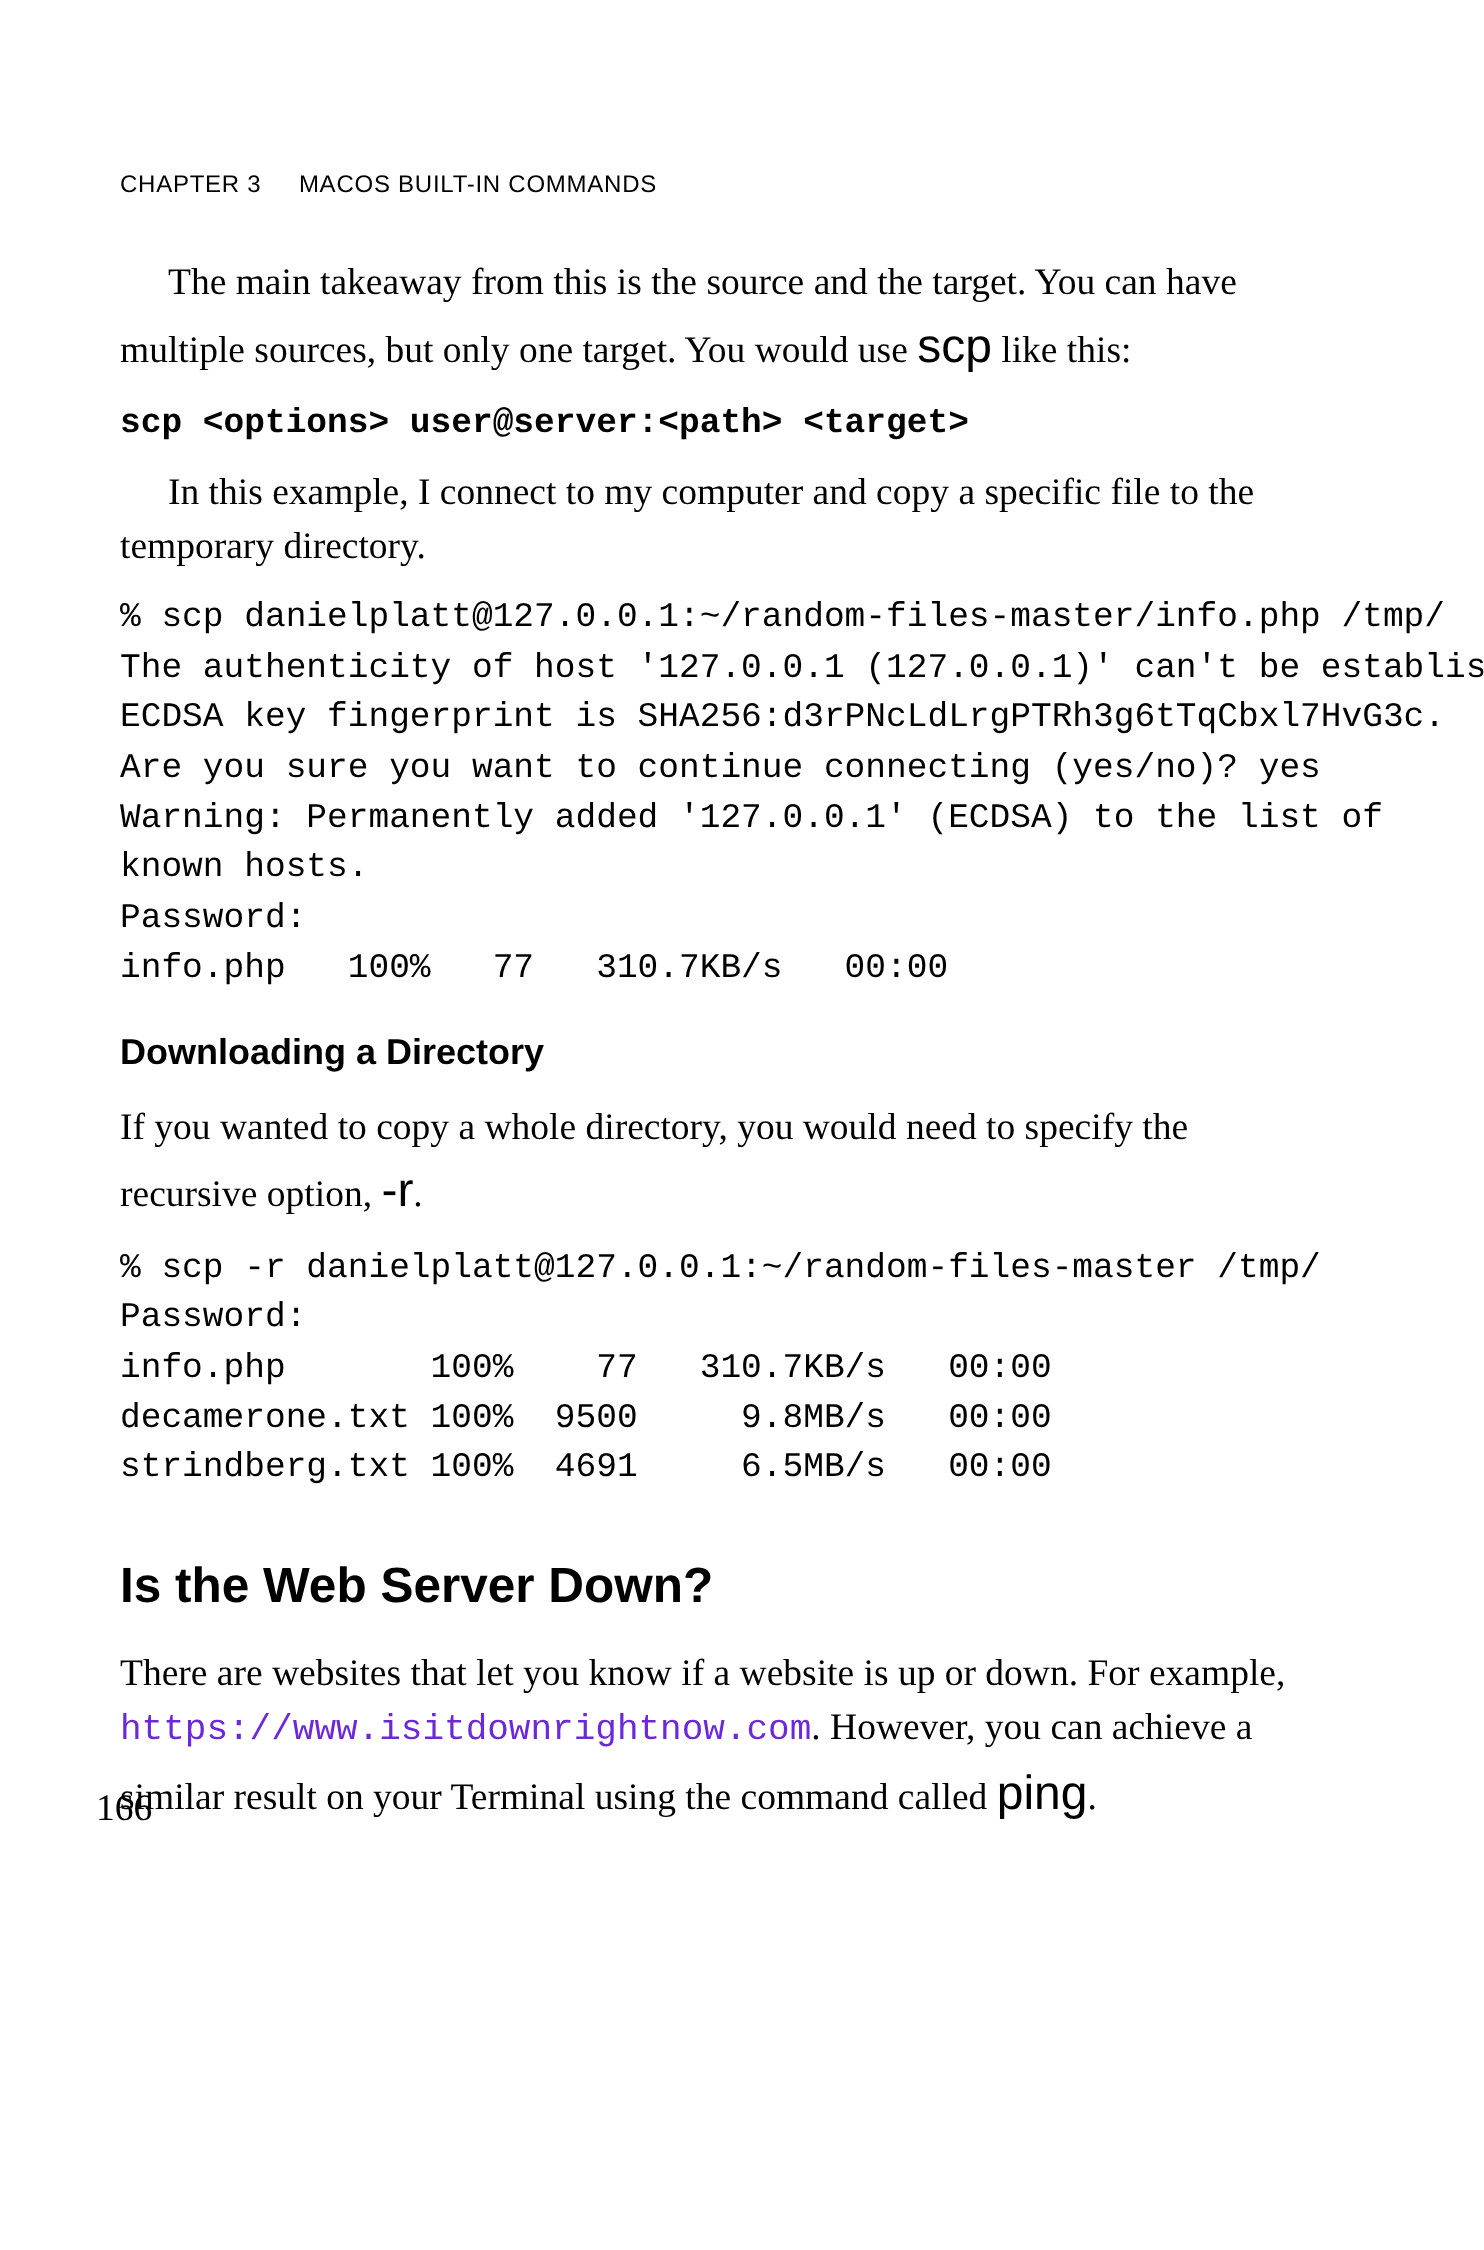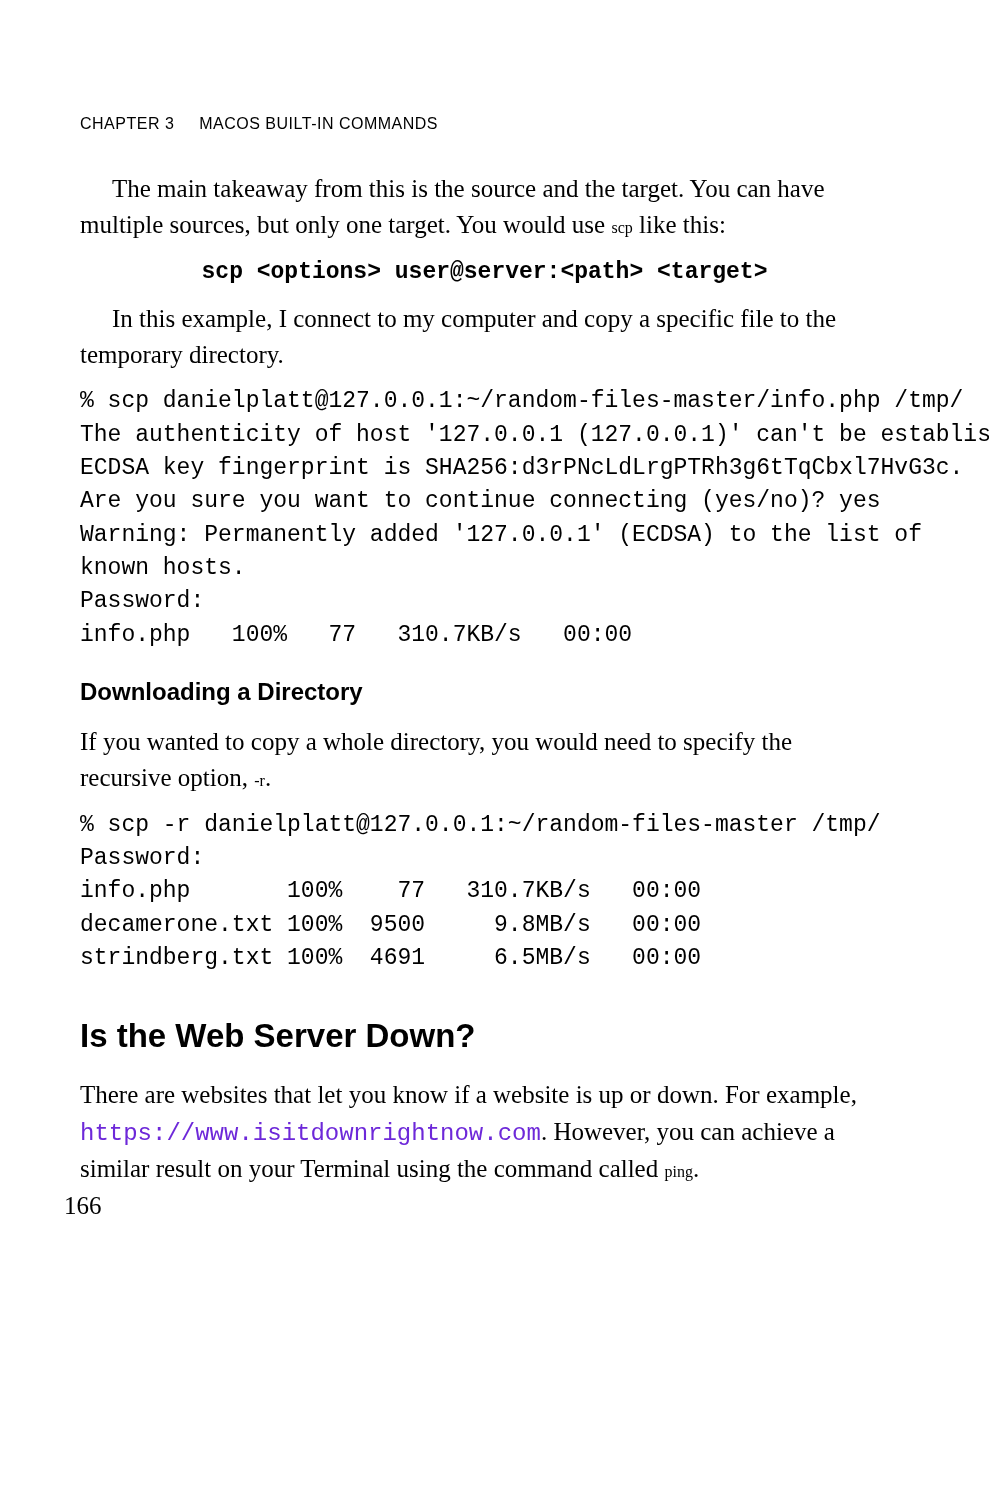--- a/index.html
+++ b/index.html
@@ -28,31 +28,30 @@
   p.body {
     font-size: 25px;
     line-height: 1.45;
     margin: 0 0 12px 0;
     text-indent: 32px;
   }
   p.body.noindent {
     text-indent: 0;
   }
   .mono-inline {
-    font-family: Liberation Serif, serif;
-    font-size: 16px;
+    font-family: Liberation Sans, sans-serif;
+    font-size: 32px;
   }
   .code-bold {
     font-family: 'Courier New', Courier, monospace;
     font-weight: bold;
     font-size: 23px;
     line-height: 1.45;
     white-space: pre;
     margin: 4px 0 12px 0;
-    text-align: center;
   }
   .code-block {
     font-family: 'Courier New', Courier, monospace;
     font-size: 23px;
     line-height: 1.45;
     white-space: pre;
     margin: 0 0 20px 0;
   }
   h2.section {
     font-family: Arial, Helvetica, sans-serif;

